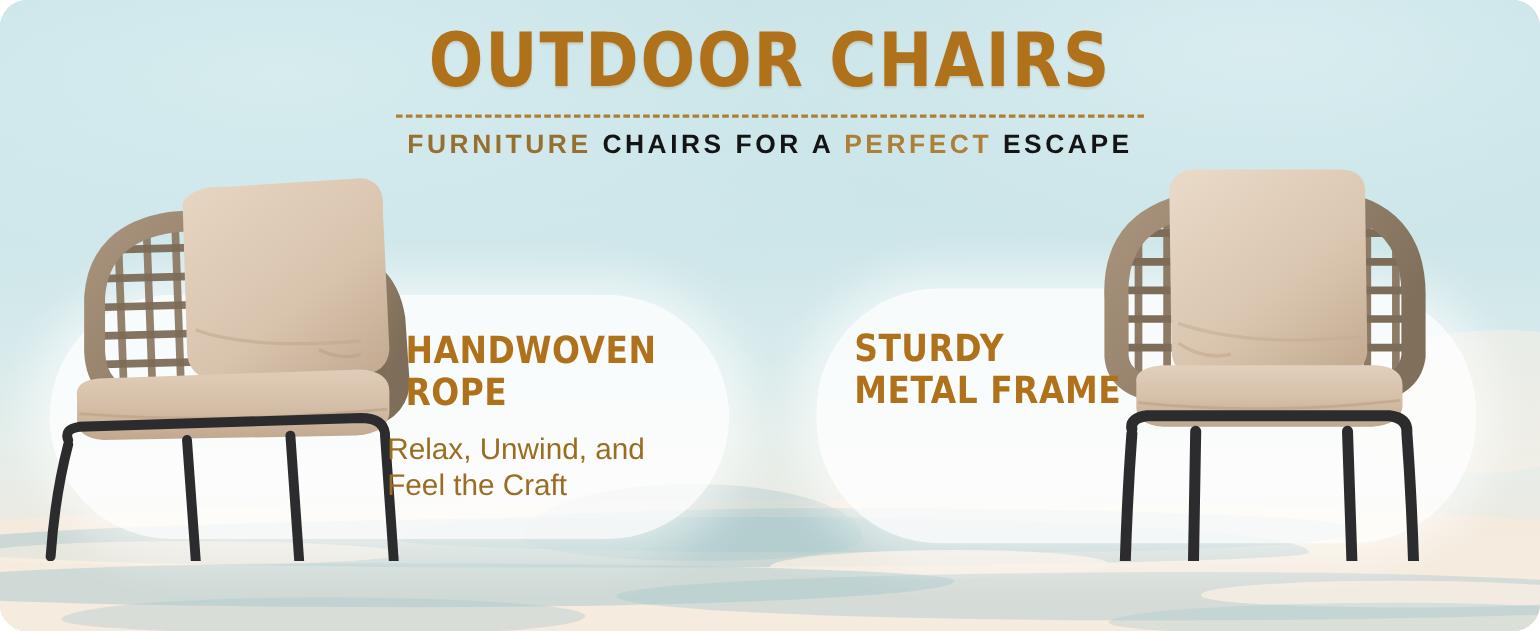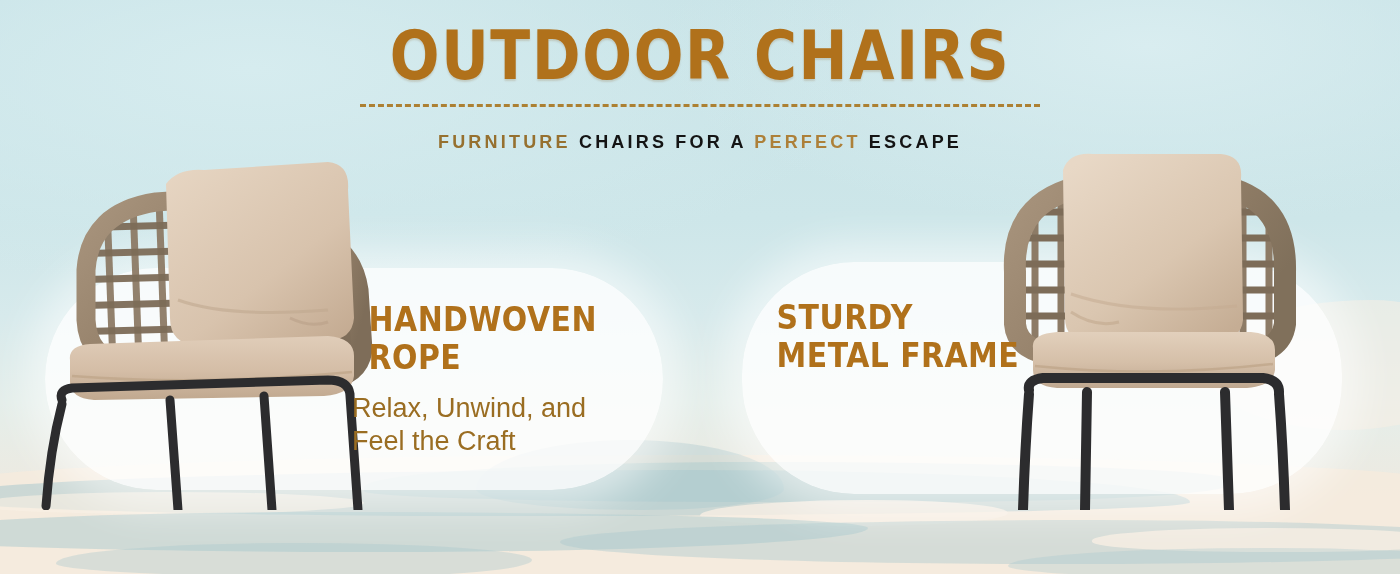--- a/index.html
+++ b/index.html
@@ -8,20 +8,21 @@
     width:1400px; height:574px;
     overflow:hidden;
     font-family:"Liberation Sans", sans-serif;
   }
 
   #banner {
     position:relative;
     width:1400px; height:574px;
     overflow:hidden;
     background:#c8e3e7;
+    border-radius:25px;
   }
 
   
   .bg-layer { position:absolute; inset:0; }
 
   .sky {
     position:absolute; left:0; right:0; top:0; height:100%;
     background:
       radial-gradient(ellipse 900px 320px at 18% 12%, #d6ecef 0%, rgba(214,236,239,0) 70%),
       radial-gradient(ellipse 700px 260px at 82% 8%, #d9edf0 0%, rgba(217,237,240,0) 70%),
@@ -83,24 +84,24 @@
   }
 
   .divider {
     width:680px; height:0;
     margin:14px auto 0;
     border-top:3px dashed #a9751f;
     opacity:.9;
   }
 
   .subtitle {
-    margin-top:25px;
+    margin-top:11px;
     font-family:"Liberation Sans", sans-serif;
     font-weight:bold;
-    font-size:18px;
+    font-size:24px;
     letter-spacing:3.2px;
     color:#141414;
     white-space:nowrap;
   }
   .subtitle .accent { color:#96702f; }
   .subtitle .accent2 { color:#ad8039; }
 
   
   .card {
     position:absolute;

